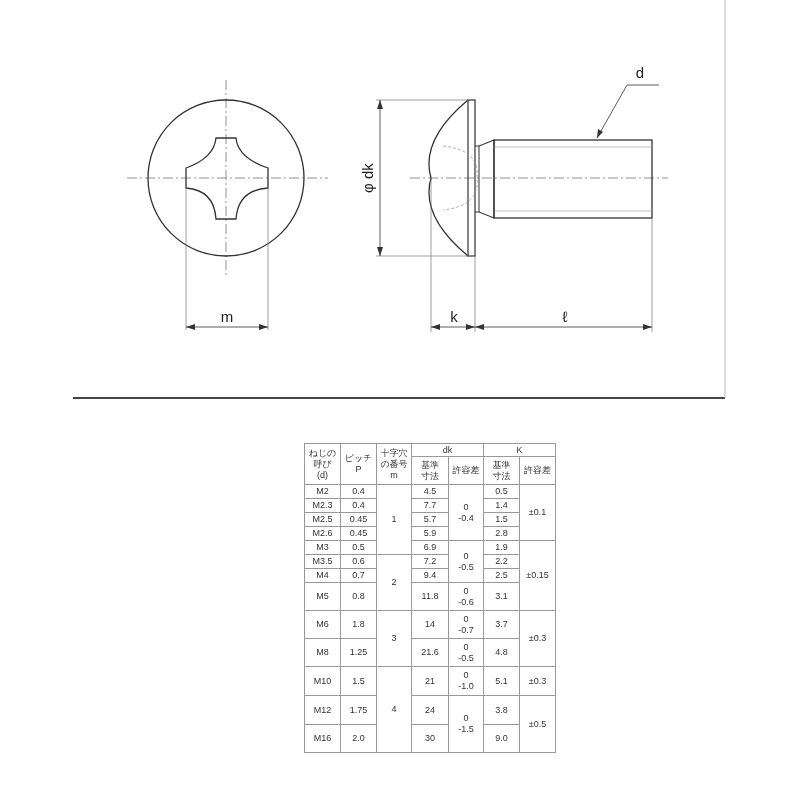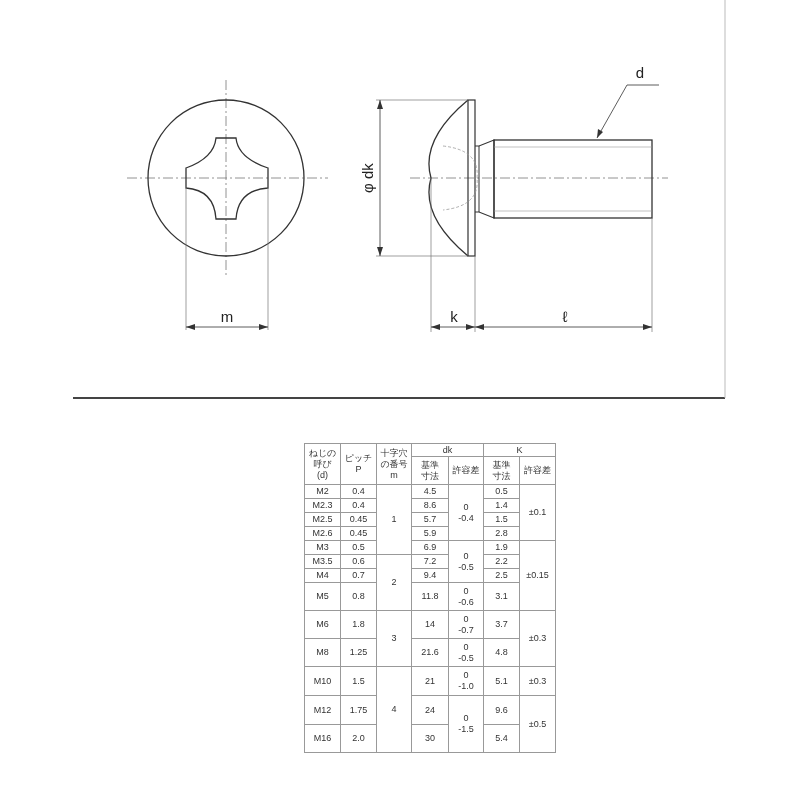--- a/index.html
+++ b/index.html
@@ -95,21 +95,21 @@
     <td>0.4</td>
     <td rowspan="5">1</td>
     <td>4.5</td>
     <td rowspan="4"><span>0</span><br><span>-0.4</span></td>
     <td>0.5</td>
     <td rowspan="4">±0.1</td>
   </tr>
   <tr style="height:14px">
     <td>M2.3</td>
     <td>0.4</td>
-    <td>8.6</td>
+    <td>7.7</td>
     <td>1.4</td>
   </tr>
   <tr style="height:14px">
     <td>M2.5</td>
     <td>0.45</td>
     <td>5.7</td>
     <td>1.5</td>
   </tr>
   <tr style="height:14px">
     <td>M2.6</td>
@@ -176,24 +176,24 @@
     <td><span>0</span><br><span>-1.0</span></td>
     <td>5.1</td>
     <td>±0.3</td>
   </tr>
 
   <tr style="height:29px">
     <td>M12</td>
     <td>1.75</td>
     <td>24</td>
     <td rowspan="2"><span>0</span><br><span>-1.5</span></td>
-    <td>9.6</td>
+    <td>3.8</td>
     <td rowspan="2">±0.5</td>
   </tr>
 
   <tr style="height:28px">
     <td>M16</td>
     <td>2.0</td>
     <td>30</td>
-    <td>5.4</td>
+    <td>9.0</td>
   </tr>
 </tbody>
   </table>
 
 </body></html>

